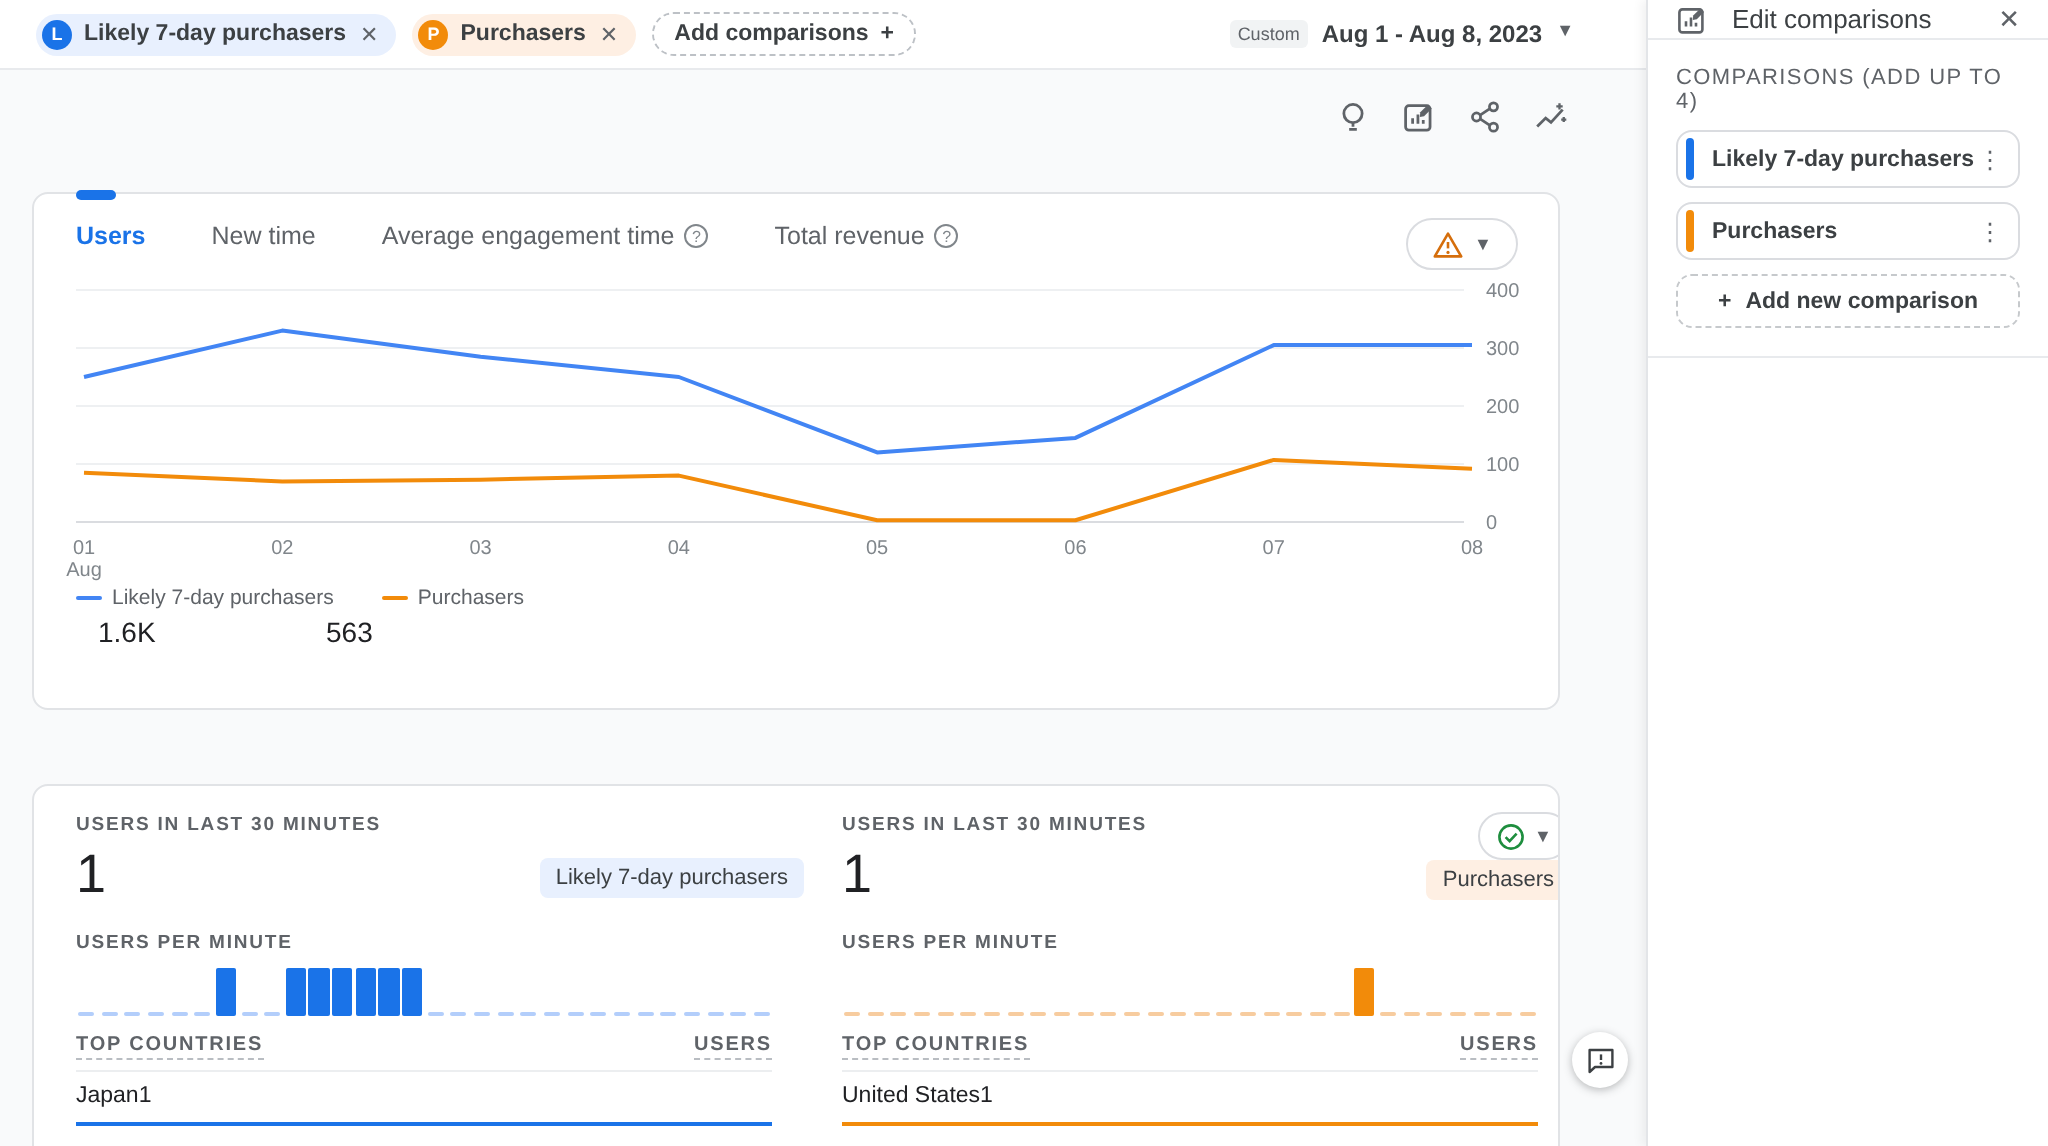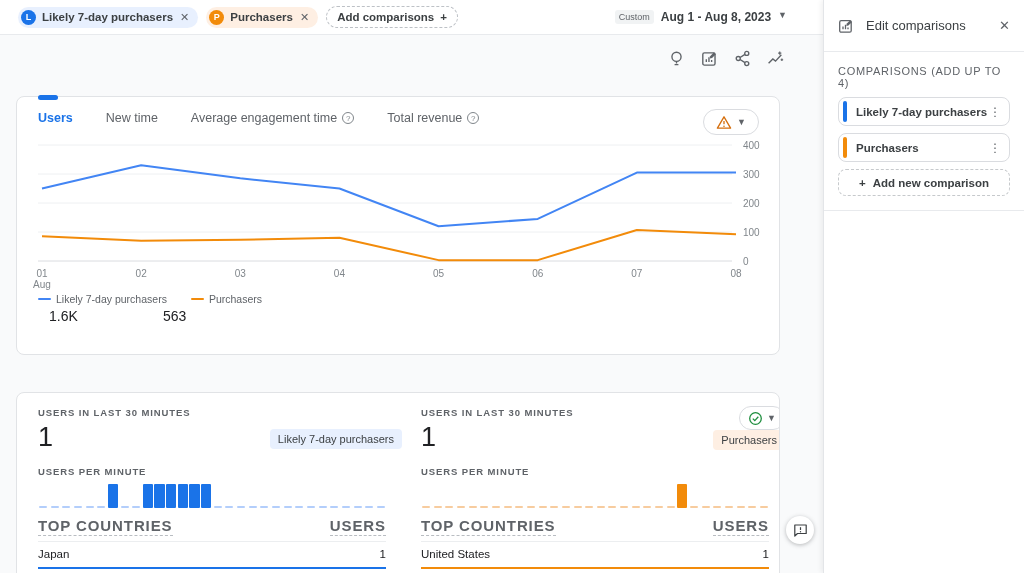--- a/index.html
+++ b/index.html
@@ -69,35 +69,35 @@
                 border-radius:12px; background:#fff; display:flex; align-items:center; justify-content:center;
                 gap:4px; cursor:pointer; }
   .rt-minute-label { font-size:9.5px; font-weight:bold; letter-spacing:0.9px; color:#5f6368; margin-top:13px; }
   .minutes-grid { margin-top:5px; height:26px; display:grid; grid-template-columns:repeat(30,1fr);
                   gap:1.5px; width:348px; }
   .slot { position:relative; display:flex; align-items:flex-end; justify-content:center; }
   .mbar { width:100%; height:24px; border-radius:1px; }
   .mdash { width:8px; height:2.5px; border-radius:1px; }
   .countries-header { margin-top:9px; width:348px; display:flex; justify-content:space-between;
                       border-bottom:1px solid #eceef0; padding-bottom:5px; }
-  .col-head { font-size:15px; font-weight:bold; letter-spacing:0.9px; color:#5f6368;
+  .col-head { font-size:10px; font-weight:bold; letter-spacing:0.9px; color:#5f6368;
               border-bottom:1px dashed #b9bdc2; padding-bottom:1px; }
-  .country-row { width:348px; display:flex; justify-content:space-between; align-items:center;
+  .country-row { width:348px; display:flex; align-items:center;
                  padding:6px 0 7px 0; border-bottom:2px solid; }
   .country-name { font-size:11.5px; color:#202124; }
   .country-value { font-size:11.5px; color:#202124; }
 
   .feedback-btn { position:absolute; left:786px; top:516px; width:28px; height:28px; border-radius:50%;
                   background:#fff; box-shadow:0 1px 4px rgba(60,64,67,.35); display:flex; align-items:center;
                   justify-content:center; cursor:pointer; }
 
   
   .panel { width:201px; height:573px; background:#fff; border-left:1px solid #e3e5e8;
            box-shadow:-2px 0 5px rgba(0,0,0,.06); position:relative; }
-  .panel-header { height:52px; display:flex; align-items:center; padding:0 14px; border-bottom:1px solid #e8eaed; }
+  .panel-header { height:20px; display:flex; align-items:center; padding:0 14px; border-bottom:1px solid #e8eaed; }
   .panel-title { font-size:13px; color:#3c4043; margin-left:12px; }
   .panel-close { margin-left:auto; font-size:13px; color:#5f6368; cursor:pointer; }
   .section-label { font-size:11px; letter-spacing:0.7px; color:#5f6368; margin:13px 14px 8px 14px; }
   .comp-item { margin:0 14px 7px 14px; height:29px; border:1px solid #dadce0; border-radius:8px;
                background:#fff; display:flex; align-items:center; cursor:pointer; position:relative; }
   .comp-bar { width:4px; height:21px; border-radius:2px; margin-left:4px; }
   .comp-label { font-size:11.5px; font-weight:bold; color:#3c4043; margin-left:9px; }
   .kebab { margin-left:auto; margin-right:8px; color:#5f6368; font-size:12px; letter-spacing:0;
            cursor:pointer; line-height:1; }
   .add-new { margin:3px 14px 0 14px; height:27px; border:1px dashed #c6c9cc; border-radius:8px;

